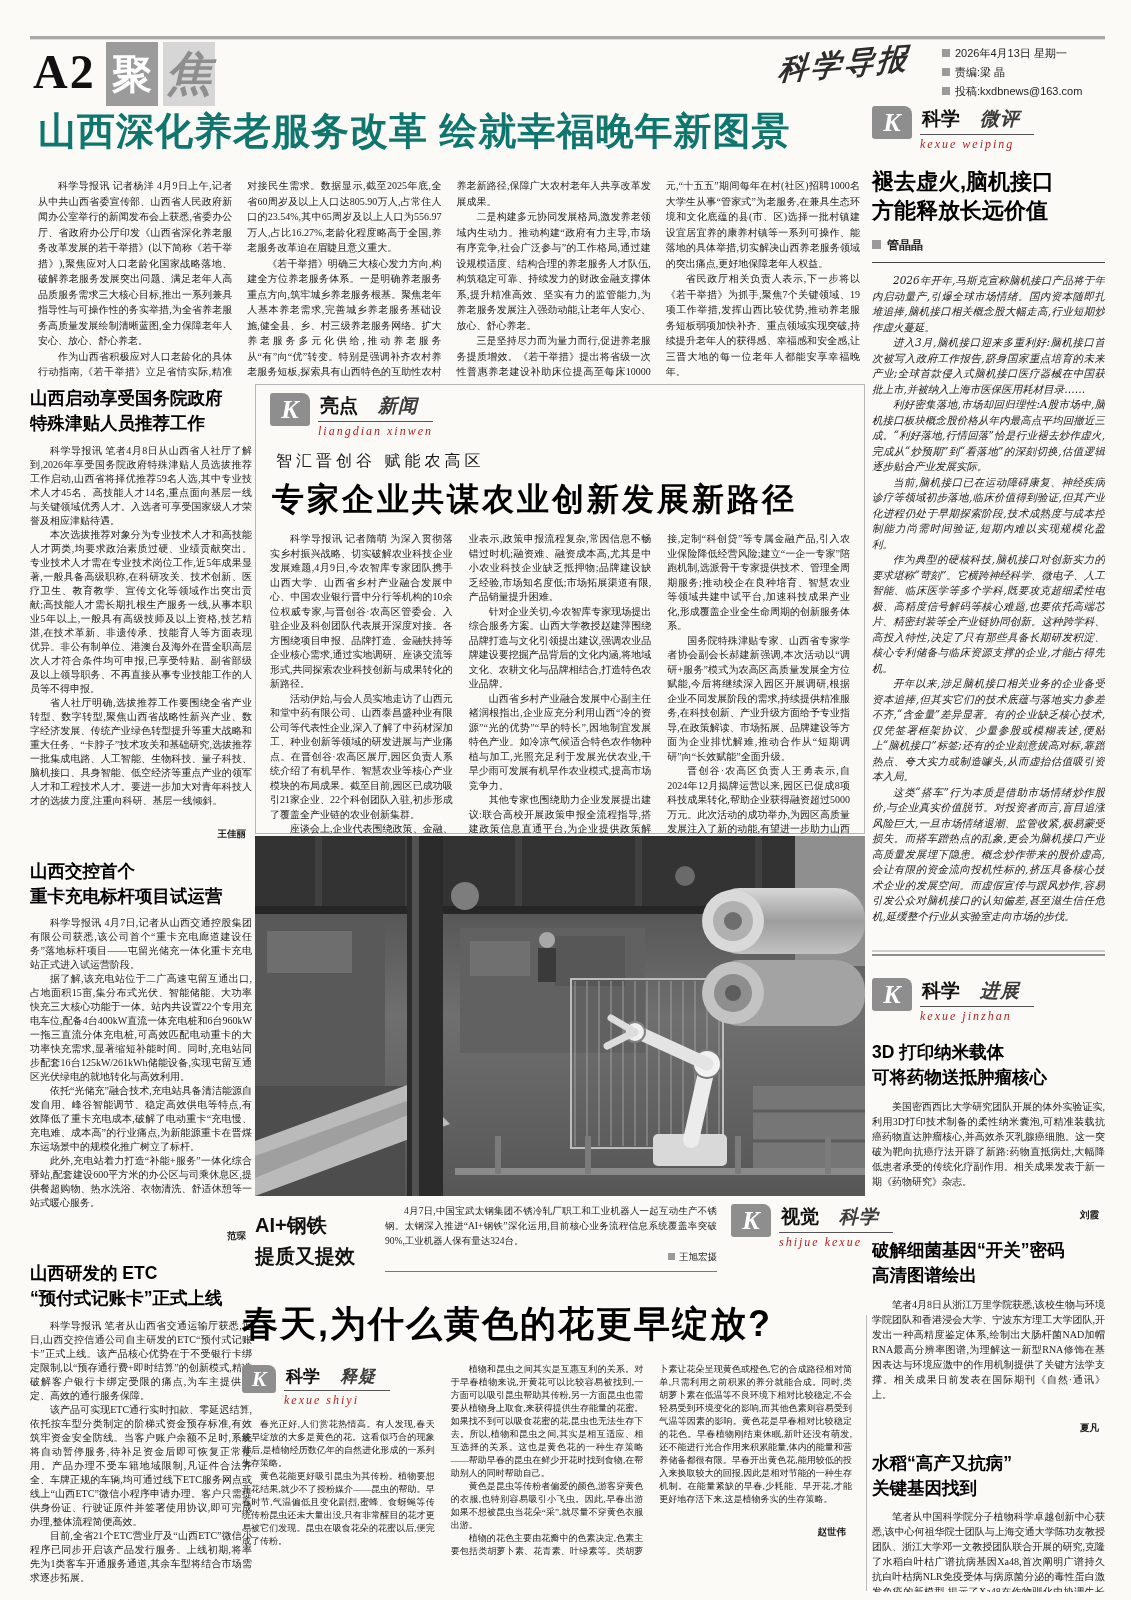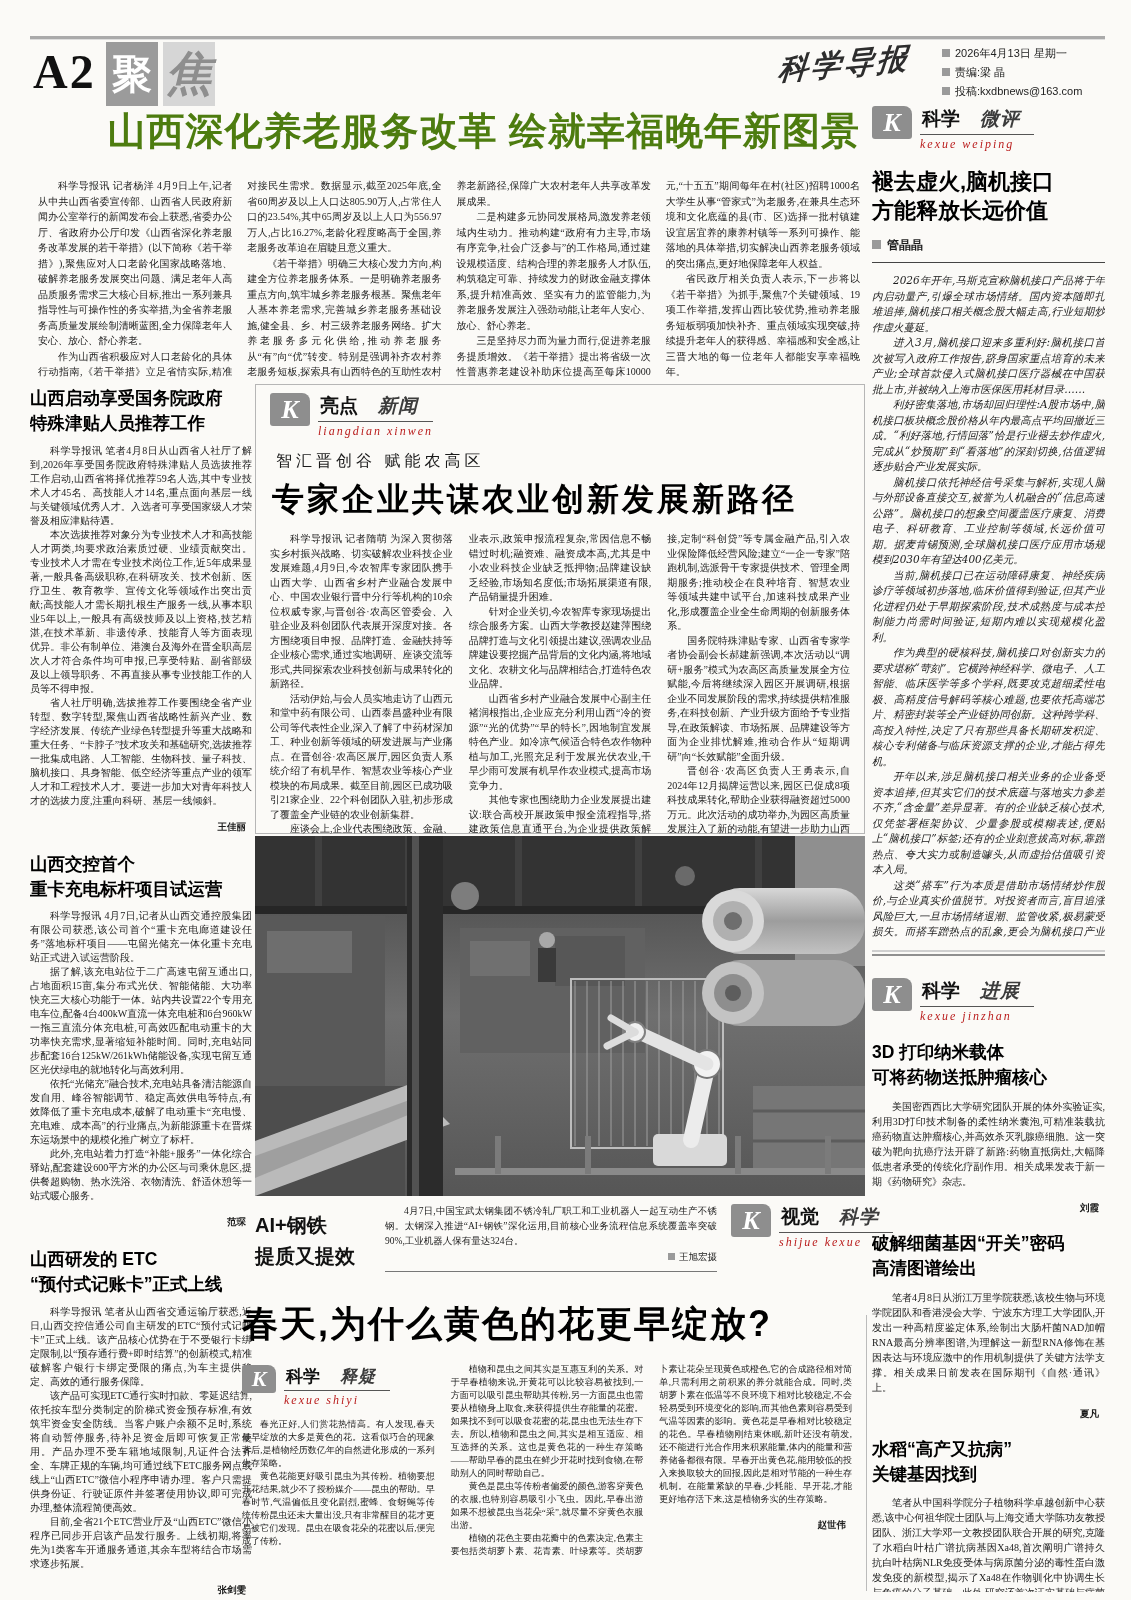--- a/index.html
+++ b/index.html
@@ -12,31 +12,31 @@
   .badge{left:106px;top:42px;display:flex;gap:5px;}
   .badge .b1{width:52px;height:64px;background:#9b9b9b;color:#fff;font:900 40px "Liberation Sans",sans-serif;
              display:flex;align-items:center;justify-content:center;}
   .badge .b2{width:52px;height:64px;background:#d6d6d6;color:#8e8e8e;font:900 46px "DejaVu Serif",serif;
              font-style:italic;display:flex;align-items:center;justify-content:center;overflow:visible;}
   .masthead{left:778px;top:44px;font:900 30px "DejaVu Serif",serif;font-style:italic;color:#2d2d2d;
             transform:rotate(-5deg) skewX(-10deg);letter-spacing:3px;}
   .date-block{left:942px;top:44px;font:11px "Liberation Sans",sans-serif;color:#222;line-height:19px;}
   .date-block .sq{display:inline-block;width:8px;height:8px;background:#9a9a9a;margin-right:5px;}
   
-  .main-hl{left:38px;top:106px;width:822px;text-align:right;font:900 38px "Liberation Sans",sans-serif;
-           color:#4d7c0f;letter-spacing:1px;}
+  .main-hl{left:38px;top:106px;width:822px;text-align:left;font:900 38px "Liberation Sans",sans-serif;
+           color:#0f766e;letter-spacing:1px;}
   .copy p{margin:0;text-indent:2em;text-align:justify;}
   .main-copy{left:38px;top:178px;width:822px;height:208px;overflow:hidden;
              column-count:4;column-gap:15px;font-size:10px;line-height:15.5px;}
   
   .left-col{left:30px;top:386px;width:222px;height:1210px;overflow:hidden;}
   .left-col h3{margin:0 0 8px 0;font:900 17.5px "Liberation Sans",sans-serif;line-height:1.42;color:#000;}
   .left-col h3 p{margin:0;}
   .left-copy{font-size:10px;line-height:14px;}
-  .byline{text-align:right;font-weight:bold;font-size:9.5px;padding-right:6px;margin-top:13px;}
+  .byline{text-align:right;font-weight:bold;font-size:9.5px;padding-right:6px;margin-top:20px;}
   .left-col article{margin-bottom:18px;}
   
   .sec-head{display:flex;align-items:flex-start;gap:8px;}
   .k-badge{flex:0 0 auto;width:40px;height:33px;background:#8e8e8e;border-radius:3px 8px 3px 3px;color:#fff;
            font:900 26px "Liberation Serif",serif;font-style:italic;display:flex;align-items:center;justify-content:center;}
   .k-badge.small{width:34px;height:28px;font-size:22px;}
   .sec-title-row{display:flex;gap:20px;align-items:baseline;border-bottom:1.5px solid #555;padding:0 14px 2px 2px;white-space:nowrap;}
   .sec-bold{font:900 19px "Liberation Sans",sans-serif;color:#111;}
   .sec-script{font:bold 19px "DejaVu Serif",serif;font-style:italic;color:#3c3c3c;letter-spacing:1px;}
   .sec-pinyin{font:italic 12px "Liberation Serif",serif;color:#b91c1c;letter-spacing:2px;margin-top:2px;}
@@ -301,21 +301,20 @@
     <div class="wp-hl">
         <p>褪去虚火,脑机接口</p>
         <p>方能释放长远价值</p>
       </div>
     <div class="author-row"><span class="sq"></span><span>管晶晶</span></div>
     <hr class="wp-rule">
     <div class="copy wp-copy">
         <p>2026年开年,马斯克宣称脑机接口产品将于年内启动量产,引爆全球市场情绪。国内资本随即扎堆追捧,脑机接口相关概念股大幅走高,行业短期炒作虚火蔓延。</p>
         <p>进入3月,脑机接口迎来多重利好:脑机接口首次被写入政府工作报告,跻身国家重点培育的未来产业;全球首款侵入式脑机接口医疗器械在中国获批上市,并被纳入上海市医保医用耗材目录……</p>
         <p>利好密集落地,市场却回归理性:A股市场中,脑机接口板块概念股价格从年内最高点平均回撤近三成。“利好落地,行情回落”恰是行业褪去炒作虚火,完成从“炒预期”到“看落地”的深刻切换,估值逻辑逐步贴合产业发展实际。</p>
-        <p>脑机接口依托神经信号采集与解析,实现人脑与外部设备直接交互,被誉为人机融合的“信息高速公路”。脑机接口的想象空间覆盖医疗康复、消费电子、科研教育、工业控制等领域,长远价值可期。据麦肯锡预测,全球脑机接口医疗应用市场规模到2030年有望达400亿美元。</p>
         <p>当前,脑机接口已在运动障碍康复、神经疾病诊疗等领域初步落地,临床价值得到验证,但其产业化进程仍处于早期探索阶段,技术成熟度与成本控制能力尚需时间验证,短期内难以实现规模化盈利。</p>
         <p>作为典型的硬核科技,脑机接口对创新实力的要求堪称“苛刻”。它横跨神经科学、微电子、人工智能、临床医学等多个学科,既要攻克超细柔性电极、高精度信号解码等核心难题,也要依托高端芯片、精密封装等全产业链协同创新。这种跨学科、高投入特性,决定了只有那些具备长期研发积淀、核心专利储备与临床资源支撑的企业,才能占得先机。</p>
         <p>开年以来,涉足脑机接口相关业务的企业备受资本追捧,但其实它们的技术底蕴与落地实力参差不齐,“含金量”差异显著。有的企业缺乏核心技术,仅凭签署框架协议、少量参股或模糊表述,便贴上“脑机接口”标签;还有的企业刻意拔高对标,靠蹭热点、夸大实力或制造噱头,从而虚抬估值吸引资本入局。</p>
         <p>这类“搭车”行为本质是借助市场情绪炒作股价,与企业真实价值脱节。对投资者而言,盲目追涨风险巨大,一旦市场情绪退潮、监管收紧,极易蒙受损失。而搭车蹭热点的乱象,更会为脑机接口产业高质量发展埋下隐患。概念炒作带来的股价虚高,会让有限的资金流向投机性标的,挤压具备核心技术企业的发展空间。而虚假宣传与跟风炒作,容易引发公众对脑机接口的认知偏差,甚至滋生信任危机,延缓整个行业从实验室走向市场的步伐。</p>
       </div>
   </div>
 
   <div class="abs jz-rule"></div>
   <div class="abs jinzhan">
     <div class="sec-head">

